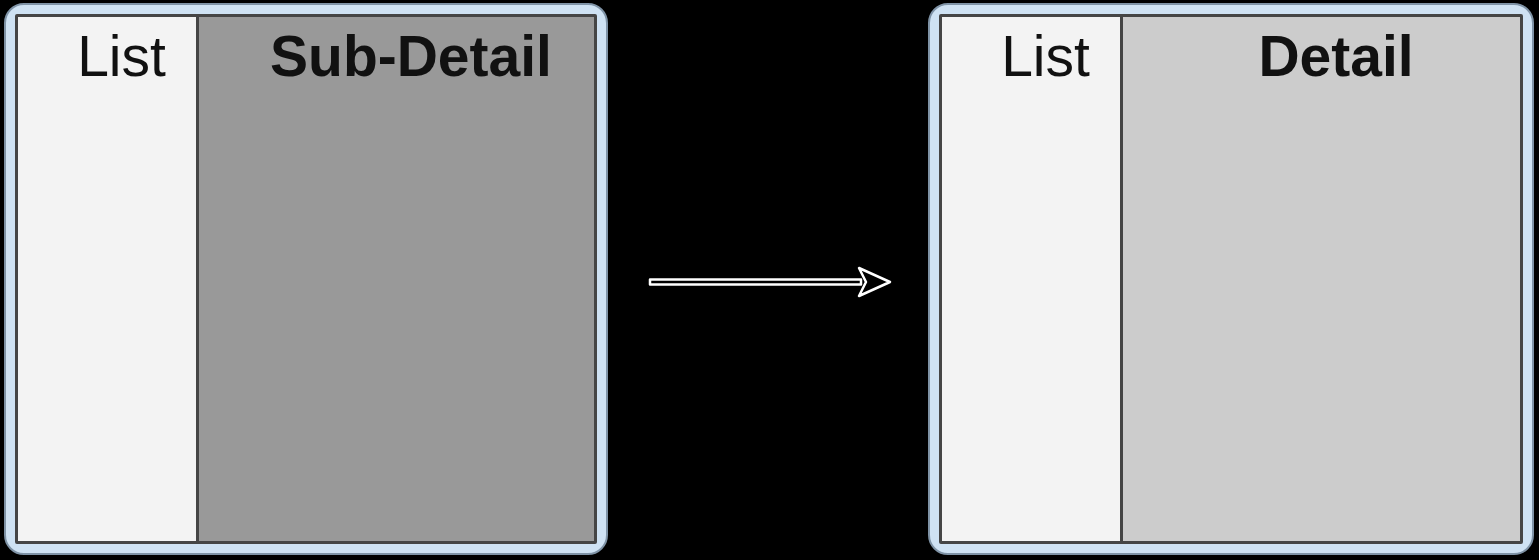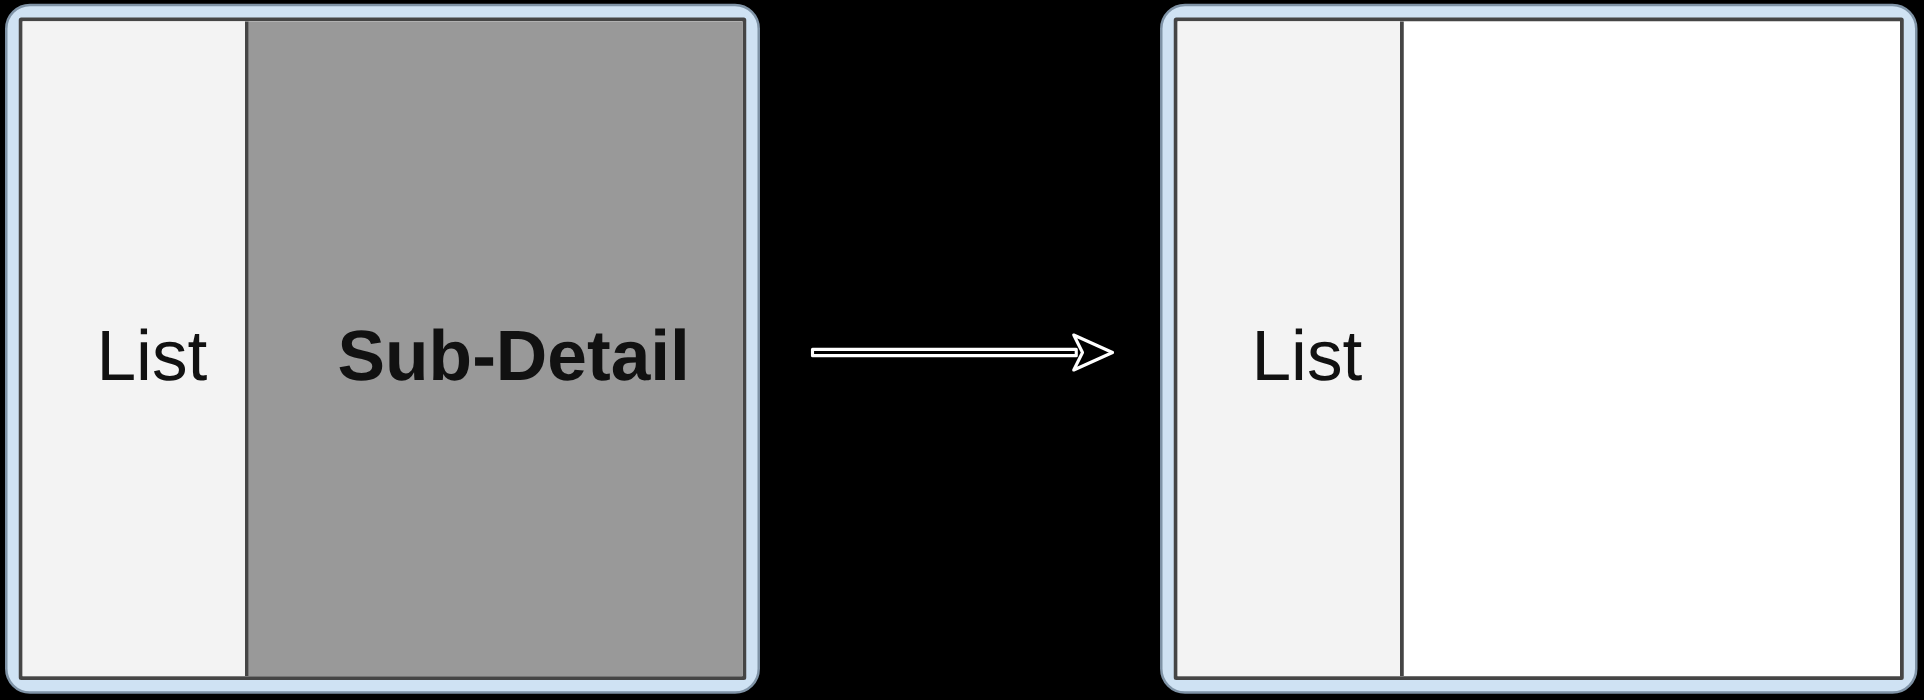--- a/index.html
+++ b/index.html
@@ -30,21 +30,21 @@
     left: 9px; top: 9px; right: 9px; bottom: 9px;
     border: 3px solid #454545;
     border-radius: 2px;
     box-sizing: border-box;
     display: flex;
     overflow: hidden;
     background: #ffffff;
   }
   .pane {
     display: flex;
-    align-items: center;
+    align-items: flex-start;
     justify-content: center;
     box-sizing: border-box;
     padding-left: 29px;
   }
   .pane-list {
     width: 181px;
     flex: 0 0 181px;
     background: #f3f3f3;
     border-right: 3px solid #454545;
   }
@@ -82,14 +82,17 @@
 <svg class="transition-arrow" viewBox="0 0 250 46" xmlns="http://www.w3.org/2000/svg">
   <path d="M5 20.5 H216 V25.5 H5 Z" fill="#000000" stroke="#ffffff" stroke-width="2.5" stroke-linejoin="round"></path>
   <path d="M214 9 L245 23 L214 37 L221 23 Z" fill="#000000" stroke="#ffffff" stroke-width="2.5" stroke-linejoin="round"></path>
 </svg>
 
 <div class="screen-frame after">
   <div class="screen-inner">
     <div class="pane pane-list">
       <span class="pane-label">List</span>
     </div>
+    <div class="pane pane-detail">
+      <span class="pane-label">Detail</span>
+    </div>
   </div>
 </div>
 
 </body></html>

